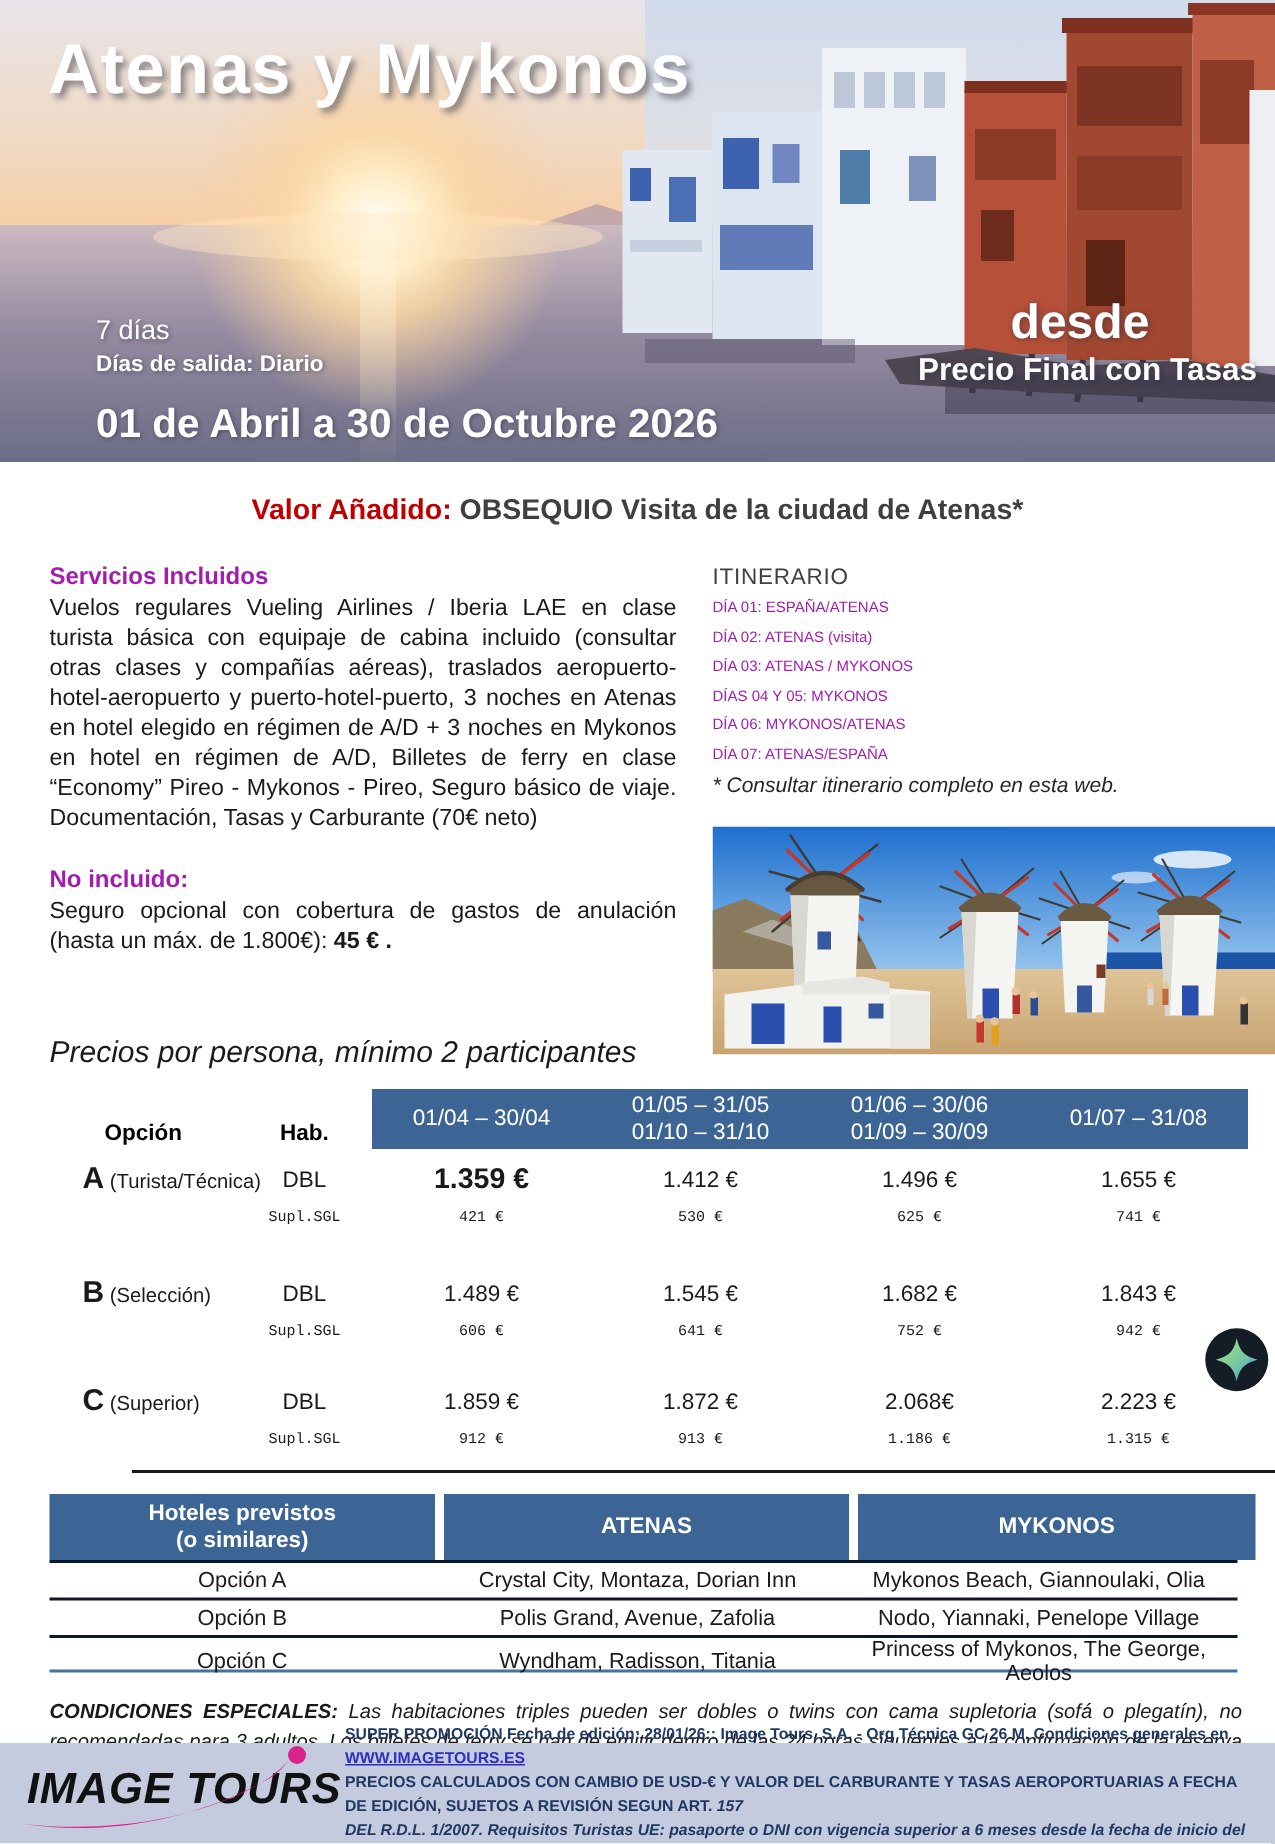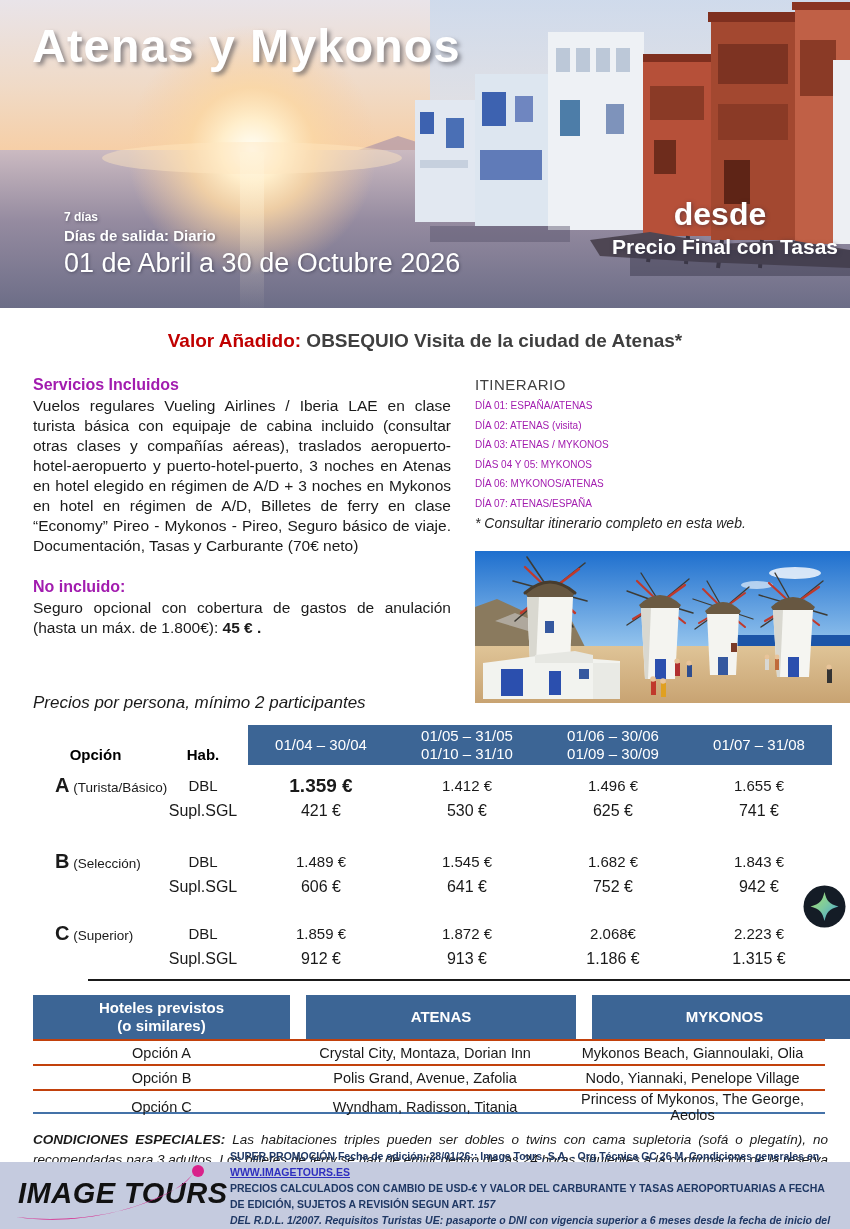--- a/index.html
+++ b/index.html
@@ -9,75 +9,75 @@
     font-family:"Liberation Sans", sans-serif; color:#1a1a1a; overflow:hidden;
   }
   
   .hero { position:relative; width:850px; height:308px; overflow:hidden; }
   .hero svg { position:absolute; inset:0; display:block; }
   .hero-title {
     position:absolute; left:32px; top:18px; color:#ffffff; font-size:47px; font-weight:700;
     letter-spacing:1px; text-shadow:3px 3px 4px rgba(60,60,70,.55);
   }
   .hero-info { position:absolute; left:64px; top:210px; color:#fff; text-shadow:1px 1px 3px rgba(40,40,60,.5); }
-  .hero-days { font-size:12px; font-weight:700; }
+  .hero-days { font-size:18px; font-weight:400; }
   .hero-dep  { font-size:15px; font-weight:700; margin-top:3px; }
-  .hero-dates{ font-size:27px; font-weight:400; margin-top:4px; }
+  .hero-dates{ font-size:27px; font-weight:700; margin-top:16px; }
   .hero-price { position:absolute; right:8px; top:196px; text-align:right; color:#fff; text-shadow:1px 1px 4px rgba(40,40,60,.55); }
   .hero-price .row1 { display:flex; align-items:baseline; justify-content:center; }
   .price-prefix { font-size:32px; font-weight:700; margin-right:14px; }
   .price-big { font-size:74px; font-weight:700; letter-spacing:-2px; line-height:.95; }
   .price-note { font-size:21px; font-weight:700; margin-top:2px; margin-right:4px; }
   
   .value-line { margin-top:22px; text-align:center; font-size:19px; font-weight:700; color:#3f3f3f; }
   .value-line .red { color:#C00000; }
   
   .columns { position:relative; display:flex; margin-top:24px; padding-left:33px; }
   .left-col { width:425px; }
   .sec-head { color:#a21caf; font-weight:700; font-size:16px; margin-bottom:2px; }
   .body-text { font-size:15.5px; line-height:20px; text-align:justify; color:#1a1a1a; }
   .noincl { margin-top:22px; }
   .right-col { margin-left:24px; width:378px; }
   .itin-title { font-size:15px; color:#404040; letter-spacing:.5px; margin-bottom:3px; }
   .itin-day { color:#a21caf; font-size:10px; line-height:19.5px; }
   .itin-note { font-style:italic; font-size:14px; color:#262626; margin-top:2px; }
   .windmills { margin-top:20px; width:375px; height:152px; }
-  .pricing-note { position:absolute; left:33px; bottom:-6px; font-style:italic; font-size:17px; color:#1a1a1a; }
+  .pricing-note { position:absolute; left:33px; bottom:-6px; font-style:italic; font-size:20px; color:#1a1a1a; }
   
   .price-table { margin-top:18px; padding-left:33px; width:832px; }
   .pt-row { display:grid; grid-template-columns:125px 90px repeat(4,146px); align-items:center; }
   .pt-head { height:40px; align-items:stretch; }
   .pt-head .left-labels { grid-column:1 / span 2; display:grid; grid-template-columns:125px 90px; align-items:end; padding-bottom:2px; }
   .pt-head .lbl { text-align:center; font-weight:700; font-size:15px; color:#000; }
   .pt-period {
     background:#3C6595; color:#fff; font-size:15px; display:flex; flex-direction:column;
     justify-content:center; align-items:center; line-height:18px;
   }
   .pt-period span { display:block; }
   .opt-cell { padding-left:22px; white-space:nowrap; }
   .opt-code { font-size:20px; font-weight:700; }
   .opt-desc { font-size:13.5px; }
   .hab { text-align:center; font-size:15px; }
   .val { text-align:center; font-size:15px; }
   .val.big { font-size:19px; font-weight:700; }
-  .sgl .hab, .sgl .val { font-size:16px; }
+  .sgl .hab, .sgl .val { font-size:10px;font-family:Liberation Mono, monospace; }
   .g-a { margin-top:7px; } .row-dbl { height:27px; } .row-sgl { height:24px; }
   .g-b { margin-top:25px; } .g-c { margin-top:21px; }
   .divider { margin:8px 0 0 55px; width:773px; border:none; border-top:2px solid #1a1a1a; }
   
   .star-badge { position:absolute; top:884px; right:3px; width:45px; height:45px; cursor:pointer; }
   
   .hotels { margin:14px 0 0 33px; width:792px; }
-  .ht-head { display:grid; grid-template-columns:257px 270px 265px; column-gap:16px; background:#fff; }
+  .ht-head { display:grid; grid-template-columns:257px 270px 265px; column-gap:6px; background:#fff; }
   .ht-head > div {
     background:#3C6595; color:#fff; font-weight:700; font-size:15px; text-align:center;
     display:flex; flex-direction:column; justify-content:center; height:44px; line-height:18px;
   }
   .ht-row { display:grid; grid-template-columns:257px 270px 265px; height:25px; align-items:center;
-    border-top:2px solid #c2410c; font-size:14.5px; text-align:center; }
+    border-top:2px solid #0f172a; font-size:14.5px; text-align:center; }
   .ht-row:first-of-type { border-top:3px solid #ffffff; }
   .hotels .bottom { border-bottom:2px solid #4472A8; }
   
   .conditions { margin:16px 0 0 33px; width:795px; font-style:italic; font-size:13.5px; line-height:19.5px; text-align:justify; }
   .conditions .lead { font-weight:700; }
   .conditions .nogroup { font-weight:700; text-align:left; margin-top:1px; }
   
   .page-footer { position:absolute; left:0; bottom:0; width:850px; height:67px; background:#C5CBDF; display:flex; align-items:center; }
   .logo-wrap { width:230px; padding-left:14px; }
   .footer-text { width:606px; color:#1F3864; font-size:10.5px; line-height:16px; font-weight:700; }
@@ -355,21 +355,21 @@
       <span>01/06 – 30/06</span>
         <span>01/09 – 30/09</span>
     </div>
     <div class="pt-period">
       <span>01/07 – 31/08</span>
         <span></span>
     </div>
   </div>
 
   <div class="pt-row row-dbl g-a">
-    <div class="opt-cell"><span class="opt-code">A</span><span class="opt-desc"> (Turista/Básico)</span></div>
+    <div class="opt-cell"><span class="opt-code">A</span><span class="opt-desc"> (Turista/Técnica)</span></div>
     <div class="hab">DBL</div>
     <div class="val big">1.359 €</div>
     <div class="val">1.412 €</div>
     <div class="val">1.496 €</div>
     <div class="val">1.655 €</div>
   </div>
   <div class="pt-row row-sgl sgl">
     <div></div>
     <div class="hab">Supl.SGL</div>
     <div class="val">421 €</div>

